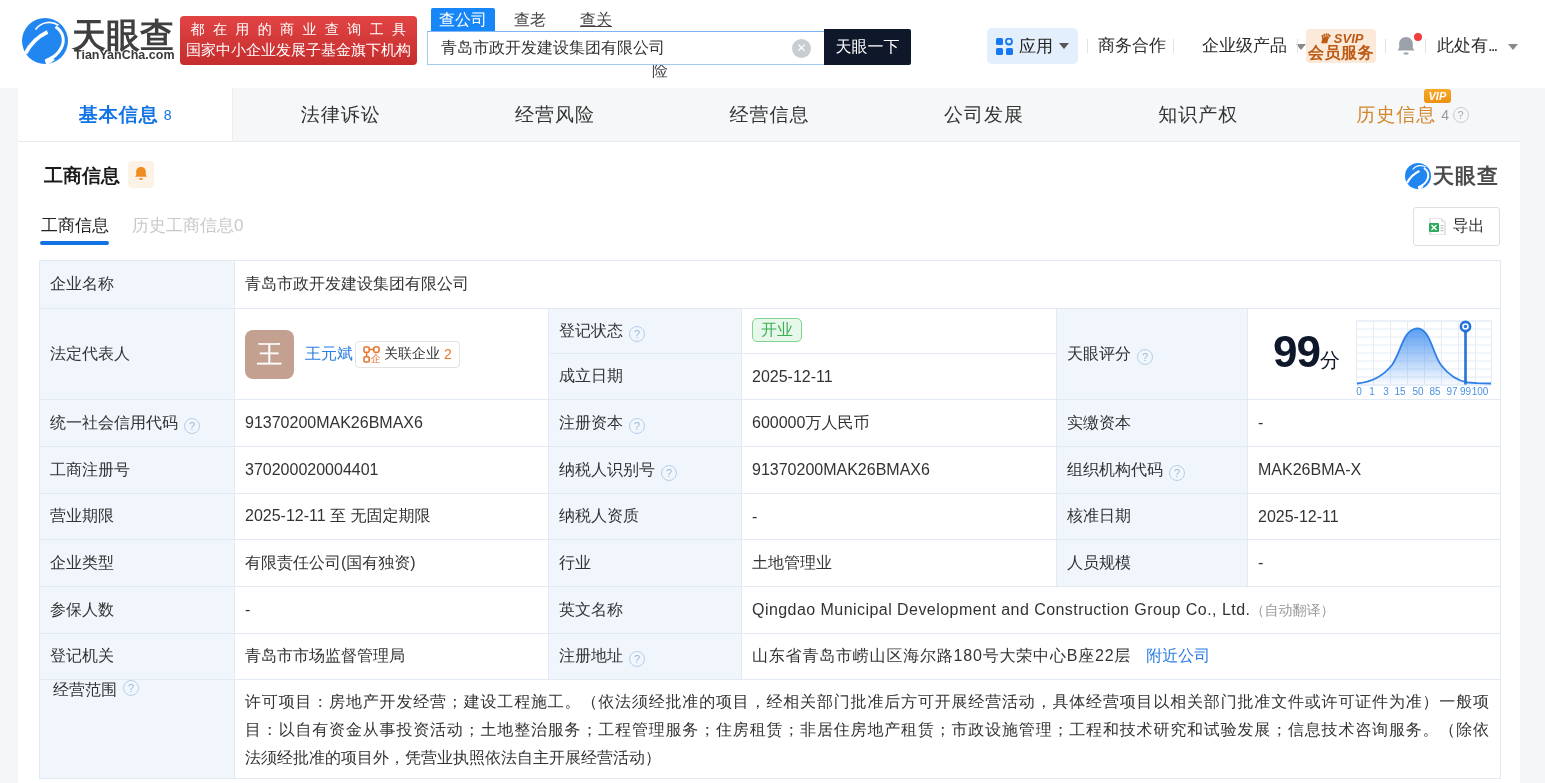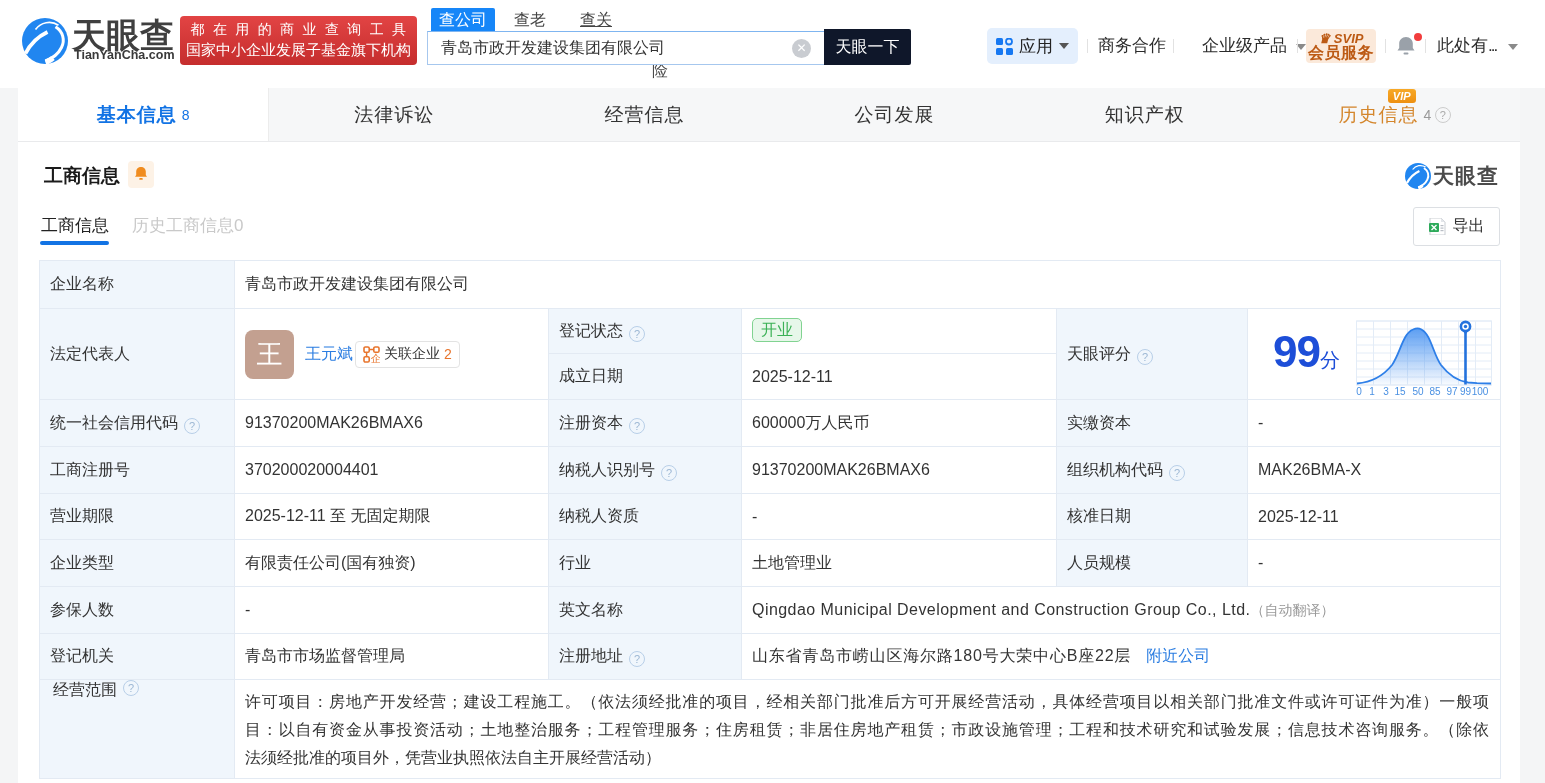--- a/index.html
+++ b/index.html
@@ -94,20 +94,21 @@
     <rect x="7.5" y="15.5" width="5" height="2" rx="1" fill="#9aa1a9"></rect>
   </svg>
   <div class="abs" style="left:1414px;top:33px;width:8px;height:8px;border-radius:50%;background:#f23d3d"></div>
   <div class="hsep" style="left:1425px"></div>
   <div class="hnav" style="left:1437px">此处有<span style="letter-spacing:-2px">...</span></div>
   <span class="caret abs" style="left:1508px;top:44px;border-top-color:#8a8a8a"></span>
 </div>
 <div id="tabbar">
   <div class="tab active">基本信息<span class="cnt">8</span></div>
   <div class="tab">法律诉讼</div>
+  <div class="tab">经营风险</div>
   <div class="tab">经营信息</div>
   <div class="tab">公司发展</div>
   <div class="tab">知识产权</div>
   <div class="tab" style="color:#d4862c;position:relative">历史信息<span class="cnt" style="color:#999">4</span>
     <span class="qm" style="border-color:#ccc;color:#aaa;margin-left:4px">?</span>
     <span style="position:absolute;left:118px;top:1px;background:linear-gradient(180deg,#f7a928,#ee9011);color:#fff;font-size:11px;font-weight:bold;font-style:italic;padding:1px 5px;border-radius:3px;letter-spacing:0">VIP</span>
   </div>
 </div>
 <div id="h1title">工商信息</div>
 <div id="bellbox"><svg width="14" height="15" viewBox="0 0 14 15" style="margin-top:6px">
@@ -169,21 +170,21 @@
           </svg>
           关联企业 <span style="color:#e8742c;margin-left:4px">2</span>
         </span>
       </div>
     </td>
     <td class="lb">登记状态<span class="qm">?</span></td>
     <td><span style="display:inline-block;height:24px;line-height:22px;padding:0 8px;background:#e7f7ea;border:1px solid #81d391;border-radius:5px;color:#3bb156;font-size:16px;position:relative;top:-1px">开业</span></td>
     <td class="lb" rowspan="2">天眼评分<span class="qm">?</span></td>
     <td rowspan="2">
       <div style="display:flex;align-items:flex-start;">
-        <div style="margin-top:17px;margin-left:15px;color:#1d4ed8"><span style="font-size:44px;font-weight:bold;letter-spacing:-1px">99</span><span style="font-size:20px">分</span></div>
+        <div style="margin-top:17px;margin-left:15px;color:#0f172a"><span style="font-size:44px;font-weight:bold;letter-spacing:-1px">99</span><span style="font-size:20px">分</span></div>
         <svg width="137" height="79" viewBox="0 0 137 79" style="margin-left:16px;margin-top:10px">
           <defs>
             <linearGradient id="bg1" x1="0" y1="0" x2="0" y2="1">
               <stop offset="0" stop-color="#3f8df0" stop-opacity="0.85"></stop>
               <stop offset="1" stop-color="#3f8df0" stop-opacity="0.04"></stop>
             </linearGradient>
           </defs>
           <g stroke="#e3ecf7" stroke-width="1" fill="none">
             <path d="M17.5 1 V65 M34.5 1 V65 M51.5 1 V65 M68.5 1 V65 M85.5 1 V65 M102.5 1 V65 M119.5 1 V65"></path>
             <path d="M0.5 1 H135.5 M0.5 9 H135.5 M0.5 17 H135.5 M0.5 25 H135.5 M0.5 33 H135.5 M0.5 41 H135.5 M0.5 49 H135.5 M0.5 57 H135.5 M0.5 65 H135.5"></path>

